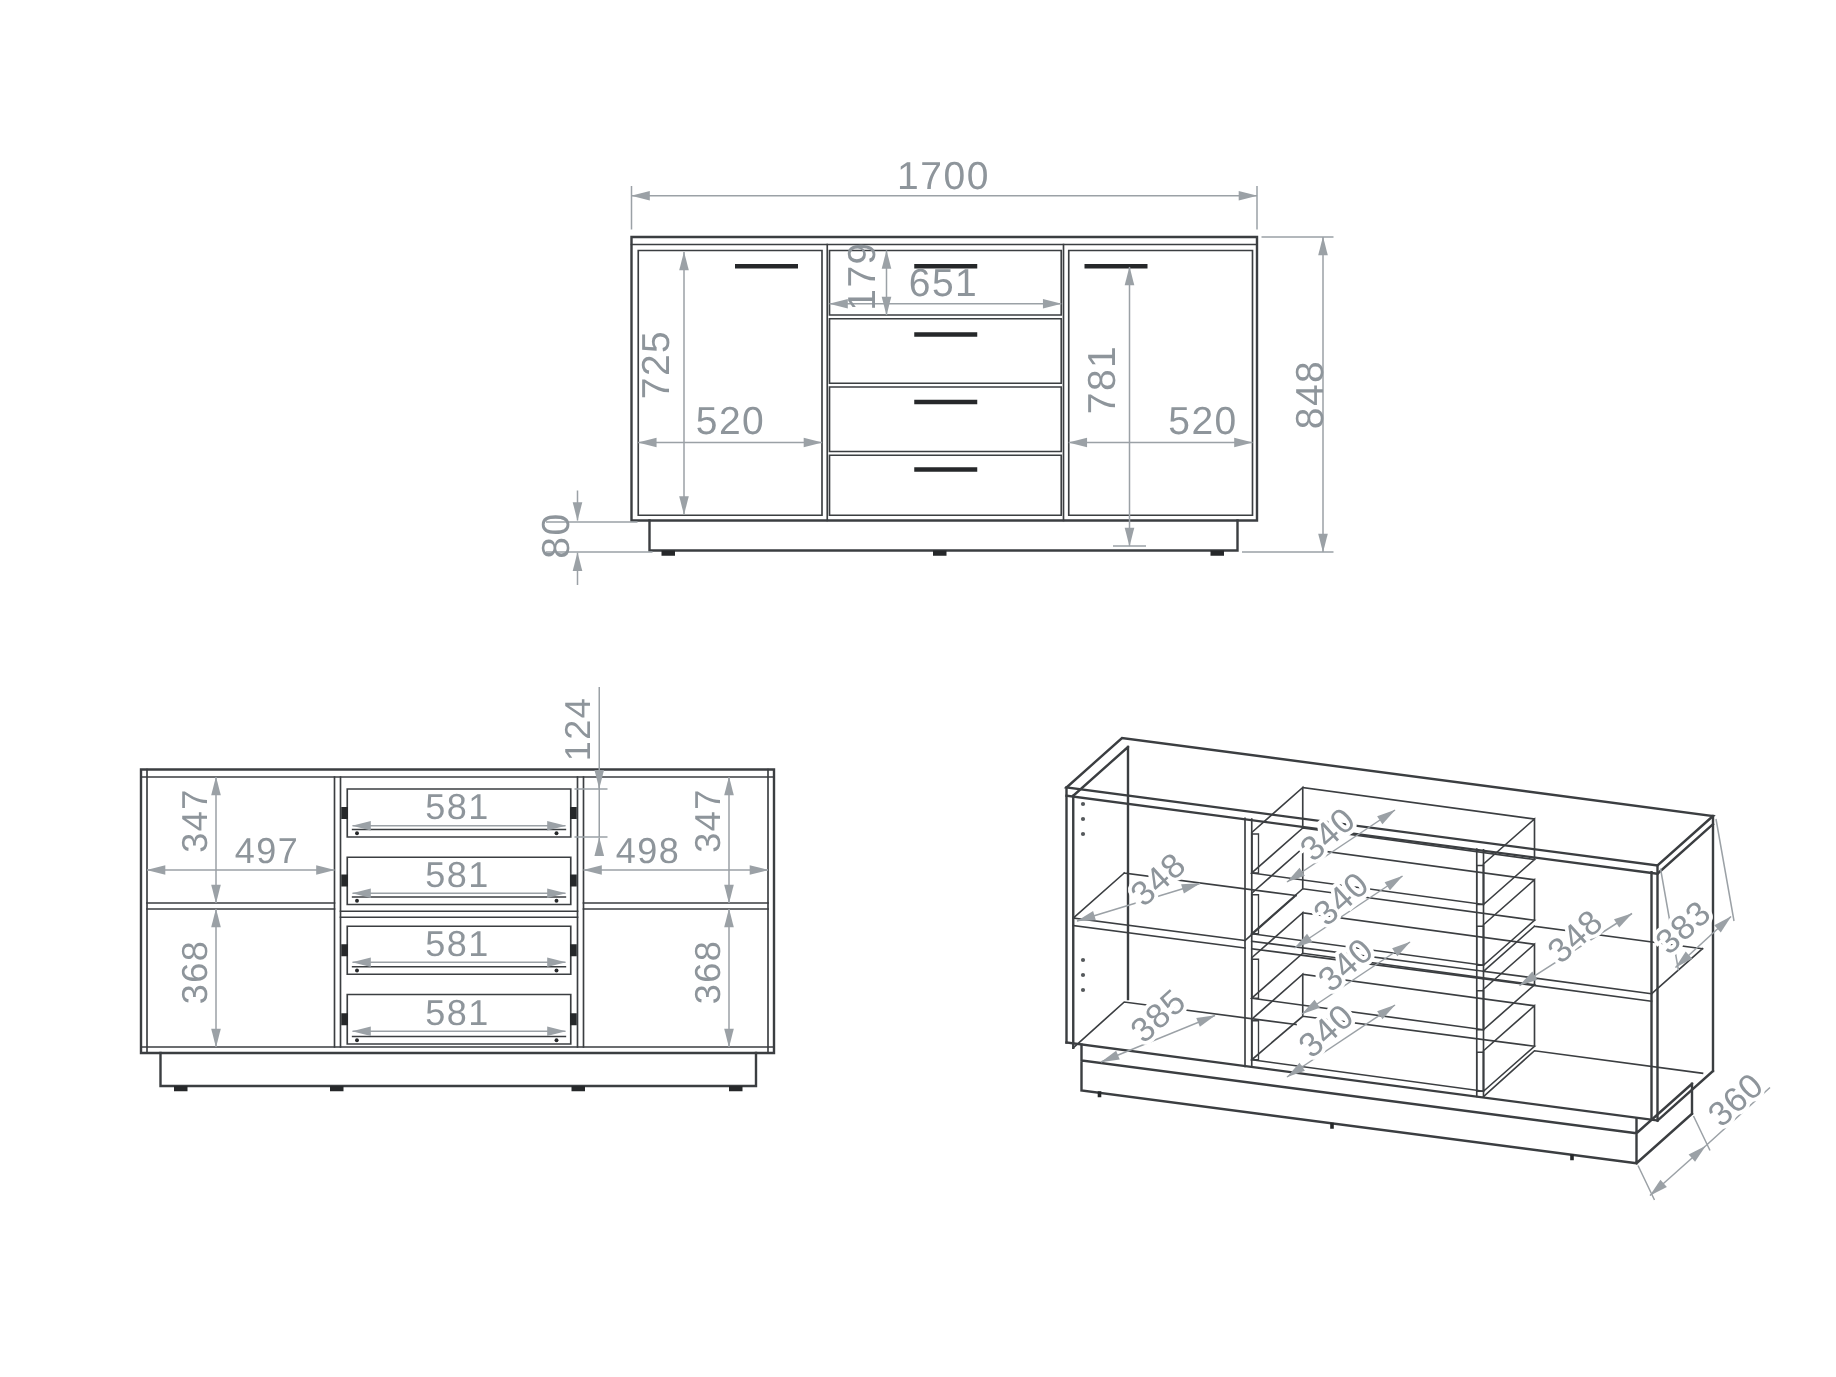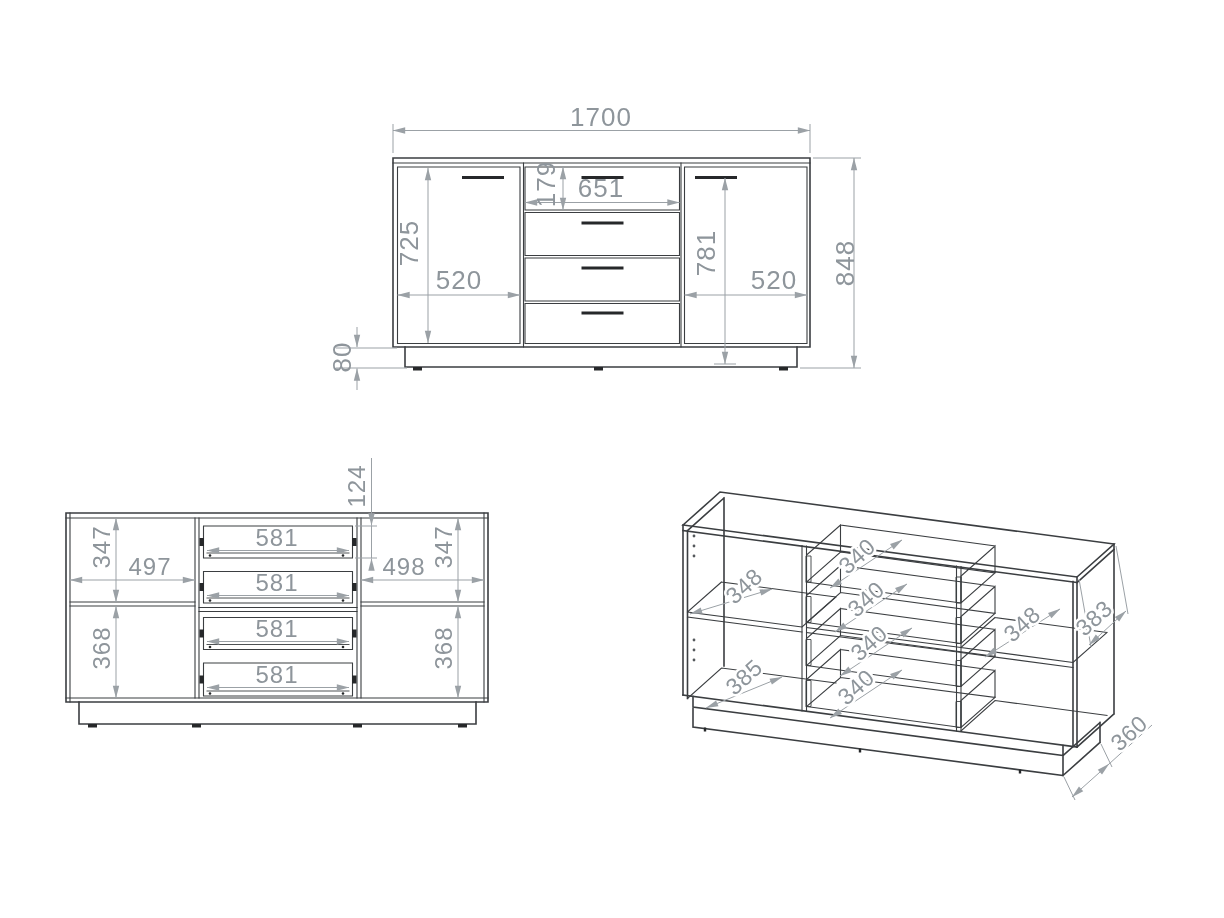--- a/index.html
+++ b/index.html
@@ -3,21 +3,21 @@
 <meta charset="utf-8">
 <style>
   :root{
     --outline:#3b3e41;
     --dimension:#9ba1a6;
     --dimtext:#8e959b;
     --handle:#26282a;
     --background:#ffffff;
   }
   html,body{margin:0;padding:0;background:var(--background);}
-  .stage{width:1044px;height:918px;position:relative;background:var(--background);}
+  .stage{width:1044px;height:918px;position:relative;background:var(--background);padding-left:28px;}
   svg{display:block;}
   .ol{stroke:var(--outline);fill:none;stroke-width:1.6;stroke-linecap:square;}
   .ol2{stroke:var(--outline);fill:none;stroke-width:1.1;stroke-linecap:square;}
   .ol3{stroke:var(--outline);fill:none;stroke-width:0.9;stroke-linecap:square;}
   .hdl{fill:var(--handle);stroke:none;}
   .dim{stroke:var(--dimension);fill:none;stroke-width:1;}
   .dimtxt{fill:var(--dimtext);font-family:"Liberation Sans",sans-serif;font-size:26px;letter-spacing:1px;}
   .dimtxt2{fill:var(--dimtext);font-family:"Liberation Sans",sans-serif;font-size:24px;letter-spacing:1px;}
   .dimtxt3{fill:var(--dimtext);font-family:"Liberation Sans",sans-serif;font-size:23px;letter-spacing:0.5px;
            paint-order:stroke;stroke:#ffffff;stroke-width:5px;}

